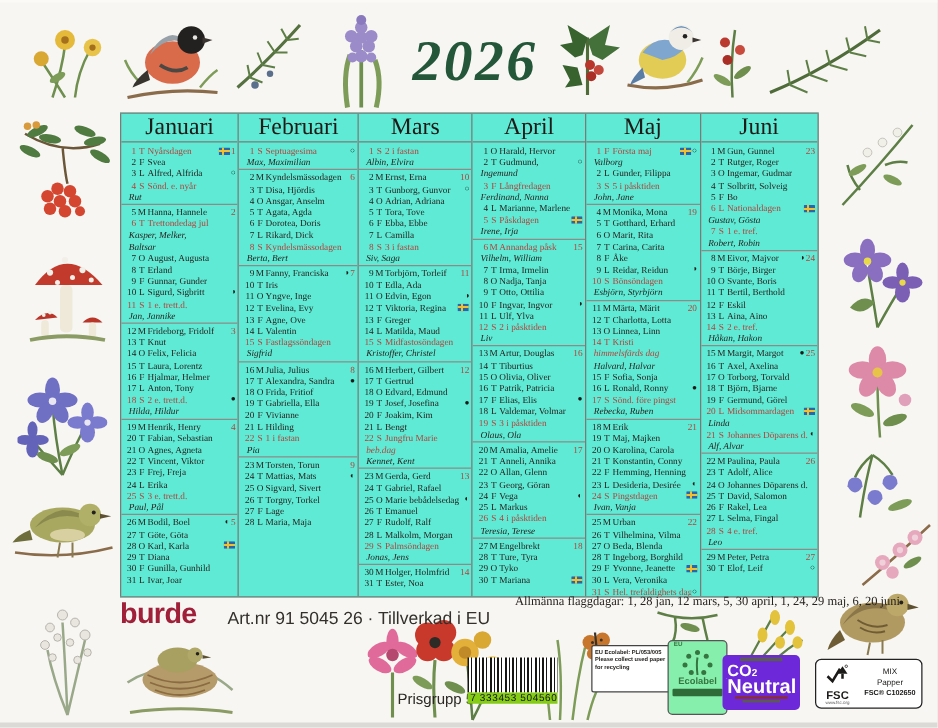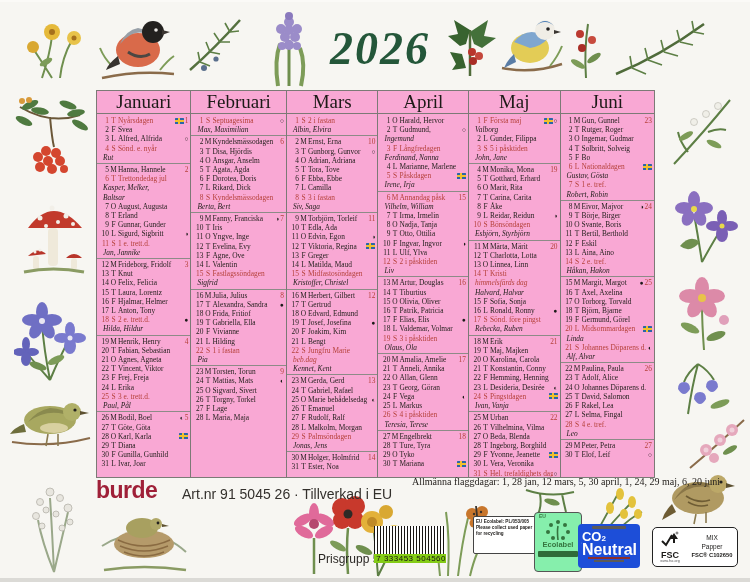--- a/index.html
+++ b/index.html
@@ -4,21 +4,21 @@
 <style>
   html,body{margin:0;padding:0;background:#e7e6e2;}
   .page{position:relative;width:750px;height:582px;background:#f7f6f2;overflow:hidden;
         font-family:"Liberation Serif",serif;color:#272220;
         box-shadow:inset 0 -4px 0 #dbdad6, inset 0 2px 0 #fbfaf7;}
   .deco{position:absolute;pointer-events:none;}
   .year{position:absolute;left:290px;top:22px;width:180px;text-align:center;
         font-family:"Liberation Serif",serif;font-style:italic;font-weight:bold;
         font-size:46px;letter-spacing:2px;color:#24573a;}
   .grid{position:absolute;left:96px;top:90px;width:559px;height:386px;display:flex;
-        border-top:1px solid #7c7a76;border-bottom:1px solid #7c7a76;background:#f9a8d4;}
+        border-top:1px solid #7c7a76;border-bottom:1px solid #7c7a76;background:#5eead4;}
   .month{box-sizing:border-box;height:100%;border-left:1px solid #7c7a76;overflow:hidden;}
   .month:last-child{border-right:1px solid #7c7a76;}
   .mname{text-align:center;font-size:19px;line-height:22px;height:22px;
          border-bottom:1px solid #7c7a76;margin-bottom:2px;color:#1d1a17;}
   .drow{padding:0 2px 0 1px;}
   .drow.sep{border-top:1px solid #8d8b87;margin-top:1px;padding-top:1px;}
   .dline,.cline{display:flex;align-items:center;line-height:9.2px;font-size:7.4px;white-space:nowrap;}
   .dn{flex:none;width:11px;text-align:right;}
   .dw{flex:none;width:9px;text-align:center;}
   .dt{flex:1;overflow:hidden;}
@@ -49,21 +49,21 @@
         text-align:right;background:#84cc16;color:#171513;}
   .ecobox{position:absolute;left:473px;top:516px;width:58px;height:32px;background:#fff;
         border:1px solid #444;border-radius:2px;padding:2px 2px;
         font-family:"Liberation Sans",sans-serif;font-size:4.6px;font-weight:bold;color:#1d1b19;line-height:6px;}
   .ecolabel{position:absolute;left:534px;top:512px;width:46px;height:58px;background:#86efac;
         border:1px solid #555;border-radius:4px;text-align:center;
         font-family:"Liberation Sans",sans-serif;color:#35753f;}
   .ecolabel .ecoeu{font-size:5px;font-weight:bold;text-align:left;padding-left:4px;color:#35753f;}
   .ecolabel .econame{font-size:7.5px;font-weight:bold;line-height:8px;}
   .ecolabel .ecourlbar{margin:2px 3px 0 3px;height:6px;background:#2f6b39;border-radius:1px;}
-  .co2{position:absolute;left:578px;top:524px;width:62px;height:44px;background:#1d4ed8;
+  .co2{position:absolute;left:578px;top:524px;width:62px;height:44px;background:#6d28d9;
         border-radius:4px;color:#fff;font-family:"Liberation Sans",sans-serif;overflow:hidden;}
   .co2 .tinybar{height:2.5px;background:#5c5a57;margin:2px 14px 1px 14px;border-radius:1px;}
   .co2row{display:flex;align-items:center;padding:1px 3px 0 3px;}
   .co2text{font-weight:bold;line-height:11px;font-size:13px;}
   .co2text .sub2{font-size:8px;}
   .co2text .neutral{font-size:16px;display:block;}
   .co2 .tinybar2{height:2px;background:#8c2f2b;margin:2px 10px 0 10px;}
   .co2 .tinybar3{height:2px;background:#5c5a57;margin:1.5px 16px 0 16px;}
   .fsc{position:absolute;left:652px;top:527px;width:84px;height:38px;background:#fff;
         border:1.5px solid #222;border-radius:5px;display:flex;align-items:center;

